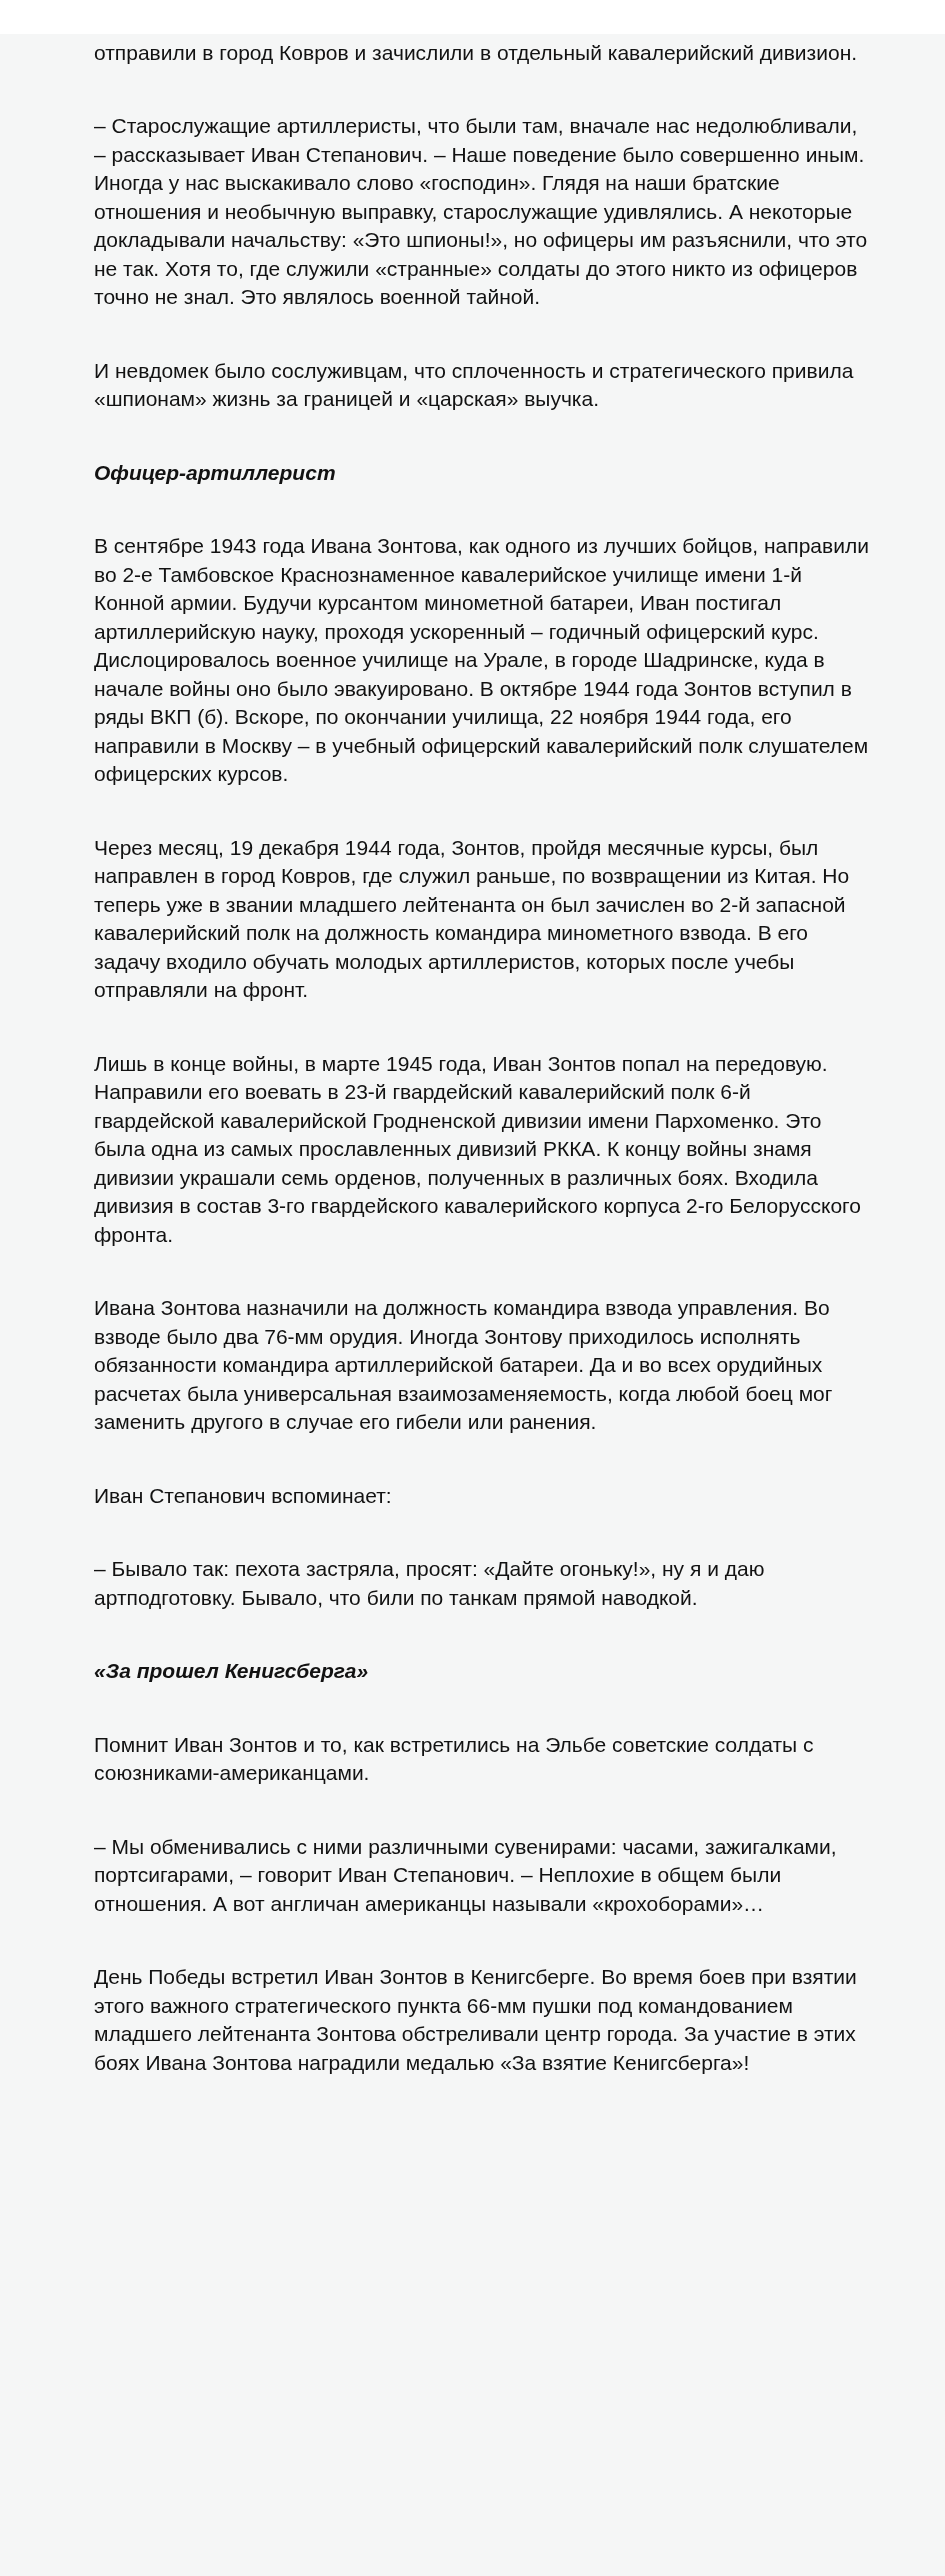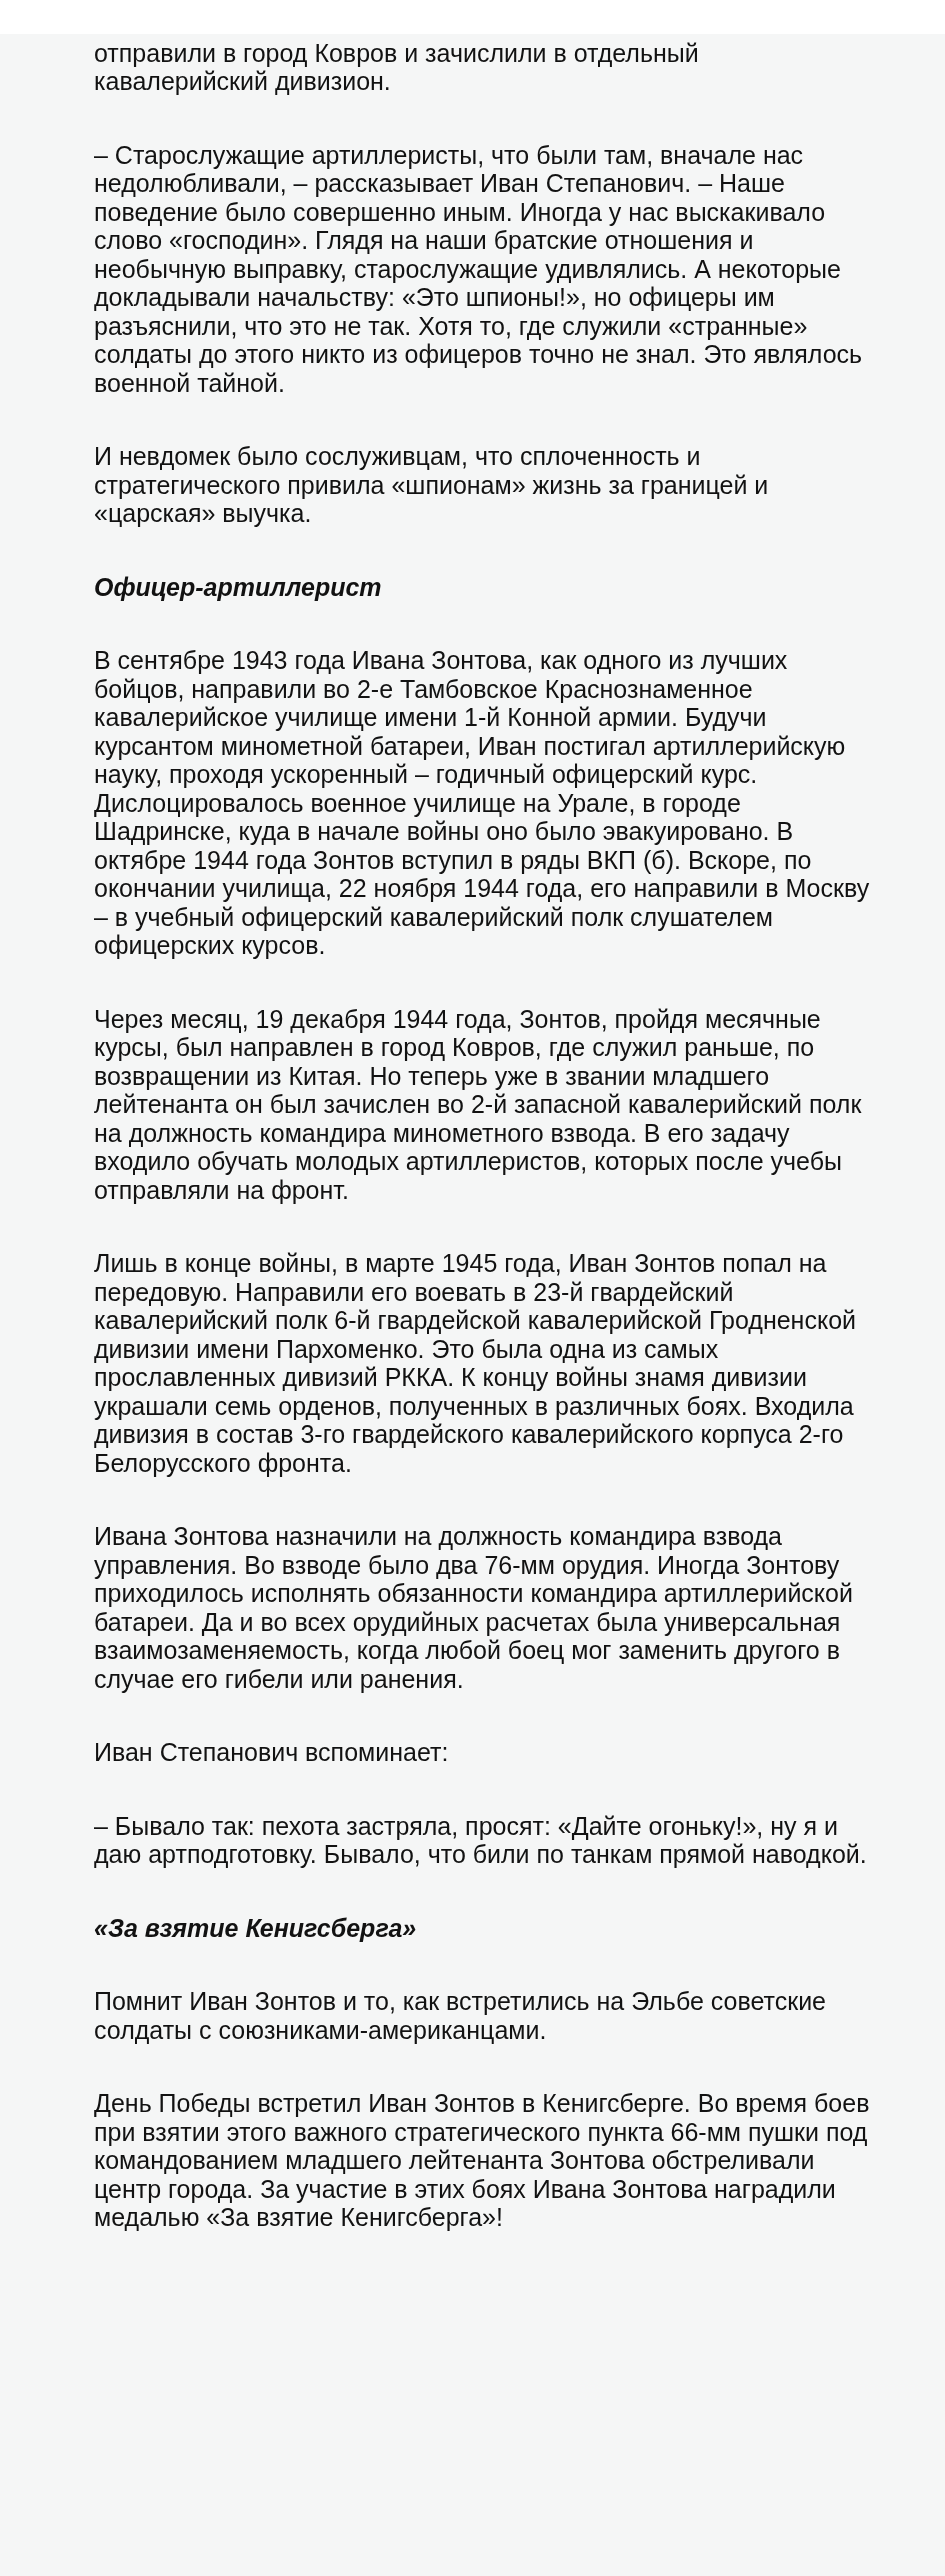--- a/index.html
+++ b/index.html
@@ -18,21 +18,21 @@
     background: #ffffff;
   }
   .content {
     background: #f5f6f6;
     height: 2542px;
     padding: 4.9px 72px 0 94px;
     color: #121212;
   }
   .content p,
   .content h2 {
-    font-size: 25px;
+    font-size: 21px;
     line-height: 28.5px;
     margin: 0 0 45px 0;
     padding: 0;
     text-align: left;
     word-spacing: normal;
   }
   .content p {
     font-weight: normal;
   }
   .content h2 {
@@ -49,17 +49,18 @@
   <p>отправили в город Ковров и зачислили в отдельный кавалерийский дивизион.</p>
   <p>– Старослужащие артиллеристы, что были там, вначале нас недолюбливали, – рассказывает Иван Степанович. – Наше поведение было совершенно иным. Иногда у нас выскакивало слово «господин». Глядя на наши братские отношения и необычную выправку, старослужащие удивлялись. А некоторые докладывали начальству: «Это шпионы!», но офицеры им разъяснили, что это не так. Хотя то, где служили «странные» солдаты до этого никто из офицеров точно не знал. Это являлось военной тайной.</p>
   <p>И невдомек было сослуживцам, что сплоченность и стратегического привила «шпионам» жизнь за границей и «царская» выучка.</p>
   <h2>Офицер-артиллерист</h2>
   <p>В сентябре 1943 года Ивана Зонтова, как одного из лучших бойцов, направили во 2-е Тамбовское Краснознаменное кавалерийское училище имени 1-й Конной армии. Будучи курсантом минометной батареи, Иван постигал артиллерийскую науку, проходя ускоренный – годичный офицерский курс. Дислоцировалось военное училище на Урале, в городе Шадринске, куда в начале войны оно было эвакуировано. В октябре 1944 года Зонтов вступил в ряды ВКП (б). Вскоре, по окончании училища, 22 ноября 1944 года, его направили в Москву – в учебный офицерский кавалерийский полк слушателем офицерских курсов.</p>
   <p>Через месяц, 19 декабря 1944 года, Зонтов, пройдя месячные курсы, был направлен в город Ковров, где служил раньше, по возвращении из Китая. Но теперь уже в звании младшего лейтенанта он был зачислен во 2-й запасной кавалерийский полк на должность командира минометного взвода. В его задачу входило обучать молодых артиллеристов, которых после учебы отправляли на фронт.</p>
   <p>Лишь в конце войны, в марте 1945 года, Иван Зонтов попал на передовую. Направили его воевать в 23-й гвардейский кавалерийский полк 6-й гвардейской кавалерийской Гродненской дивизии имени Пархоменко. Это была одна из самых прославленных дивизий РККА. К концу войны знамя дивизии украшали семь орденов, полученных в различных боях. Входила дивизия в состав 3-го гвардейского кавалерийского корпуса 2-го Белорусского фронта.</p>
   <p>Ивана Зонтова назначили на должность командира взвода управления. Во взводе было два 76-мм орудия. Иногда Зонтову приходилось исполнять обязанности командира артиллерийской батареи. Да и во всех орудийных расчетах была универсальная взаимозаменяемость, когда любой боец мог заменить другого в случае его гибели или ранения.</p>
   <p>Иван Степанович вспоминает:</p>
   <p>– Бывало так: пехота застряла, просят: «Дайте огоньку!», ну я и даю артподготовку. Бывало, что били по танкам прямой наводкой.</p>
-  <h2>«За взятие Кенигсберга»</h2>
+  <h2>«За прошел Кенигсберга»</h2>
   <p>Помнит Иван Зонтов и то, как встретились на Эльбе советские солдаты с союзниками-американцами.</p>
+  <p>– Мы обменивались с ними различными сувенирами: часами, зажигалками, портсигарами, – говорит Иван Степанович. – Неплохие в общем были отношения. А вот англичан американцы называли «крохоборами»…</p>
   <p>День Победы встретил Иван Зонтов в Кенигсберге. Во время боев при взятии этого важного стратегического пункта 66-мм пушки под командованием младшего лейтенанта Зонтова обстреливали центр города. За участие в этих боях Ивана Зонтова наградили медалью «За взятие Кенигсберга»!</p>
 </div>
 
 
 </body></html>

